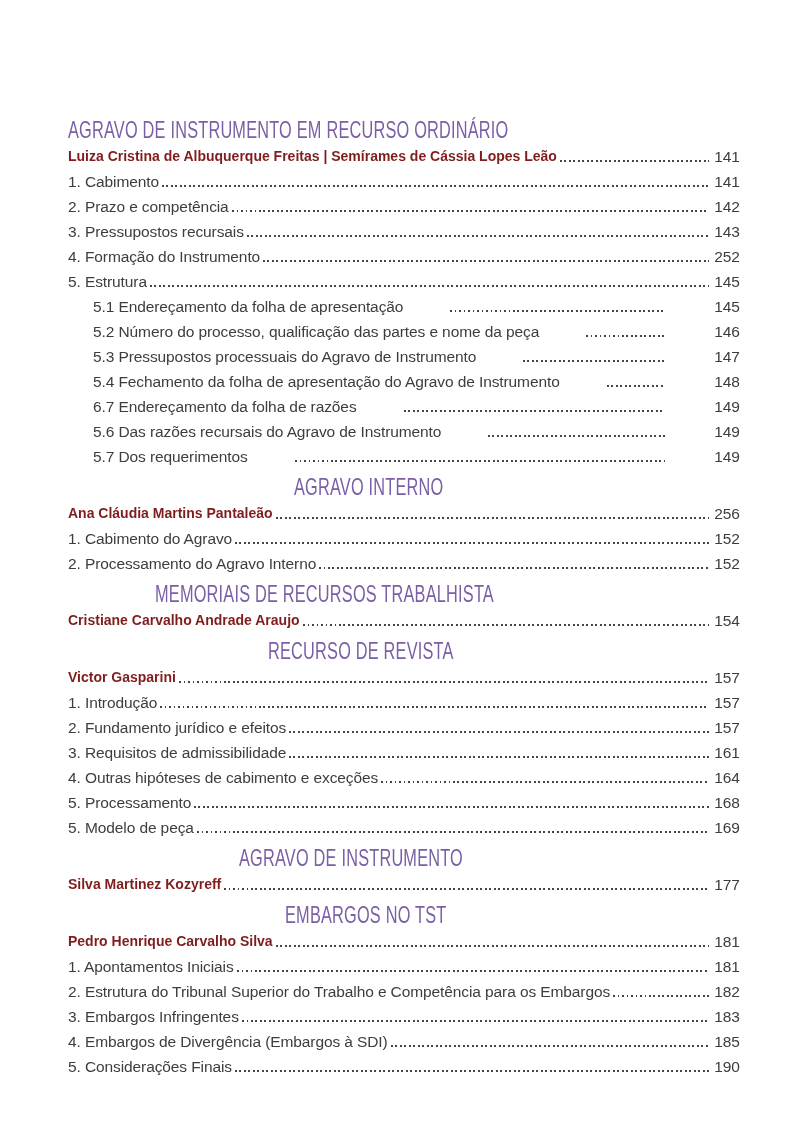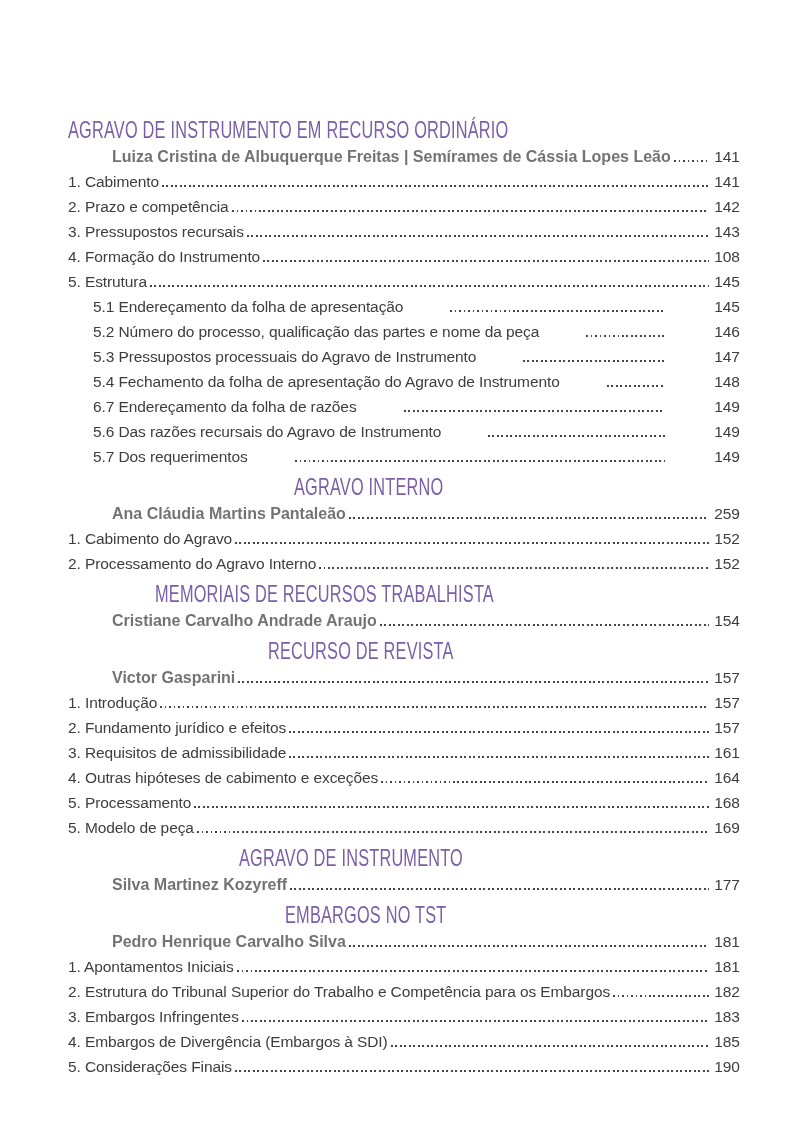--- a/index.html
+++ b/index.html
@@ -22,21 +22,21 @@
     transform:scaleX(0.68);
     transform-origin:0 50%;
     font-size:24px; line-height:25px;
     color:#7b5fa6;
     white-space:nowrap;
     letter-spacing:0.3px;
   }
 
   .row { display:flex; align-items:flex-end; height:25px; }
   .lbl { white-space:nowrap; font-size:15.5px; line-height:21px; letter-spacing:-0.1px; }
-  .author .lbl { font-weight:700; color:#737373; font-size:16px; letter-spacing:0;margin-left:44px; }
+  .author .lbl { font-weight:700; color:#7f1d1d; font-size:14px; letter-spacing:0; }
   .lvl2 { padding-left:25px;gap:44px; }
   .dots {
     flex:1 1 auto;
     height:2px;
     margin:0 5px 5px 3px;
     background-image:repeating-linear-gradient(90deg,
       #454545 0, #454545 1.7px, transparent 1.7px, transparent 4.5px);
   }
   .pg { white-space:nowrap; font-size:15.5px; line-height:21px; }
 </style>
@@ -63,21 +63,21 @@
           <span class="pg">142</span>
         </div>
         <div class="row item">
           <span class="lbl">3. Pressupostos recursais</span>
           <span class="dots"></span>
           <span class="pg">143</span>
         </div>
         <div class="row item">
           <span class="lbl">4. Formação do Instrumento</span>
           <span class="dots"></span>
-          <span class="pg">108</span>
+          <span class="pg">252</span>
         </div>
         <div class="row item">
           <span class="lbl">5. Estrutura</span>
           <span class="dots"></span>
           <span class="pg">145</span>
         </div>
         <div class="row item lvl2">
           <span class="lbl">5.1 Endereçamento da folha de apresentação</span>
           <span class="dots"></span>
           <span class="pg">145</span>
@@ -111,21 +111,21 @@
           <span class="lbl">5.7 Dos requerimentos</span>
           <span class="dots"></span>
           <span class="pg">149</span>
         </div>
       </section>
       <section class="toc-section">
         <h2 class="sec-title"><span class="cond">AGRAVO INTERNO</span></h2>
         <div class="row author">
           <span class="lbl">Ana Cláudia Martins Pantaleão</span>
           <span class="dots"></span>
-          <span class="pg">259</span>
+          <span class="pg">256</span>
         </div>
         <div class="row item">
           <span class="lbl">1. Cabimento do Agravo</span>
           <span class="dots"></span>
           <span class="pg">152</span>
         </div>
         <div class="row item">
           <span class="lbl">2. Processamento do Agravo Interno</span>
           <span class="dots"></span>
           <span class="pg">152</span>

